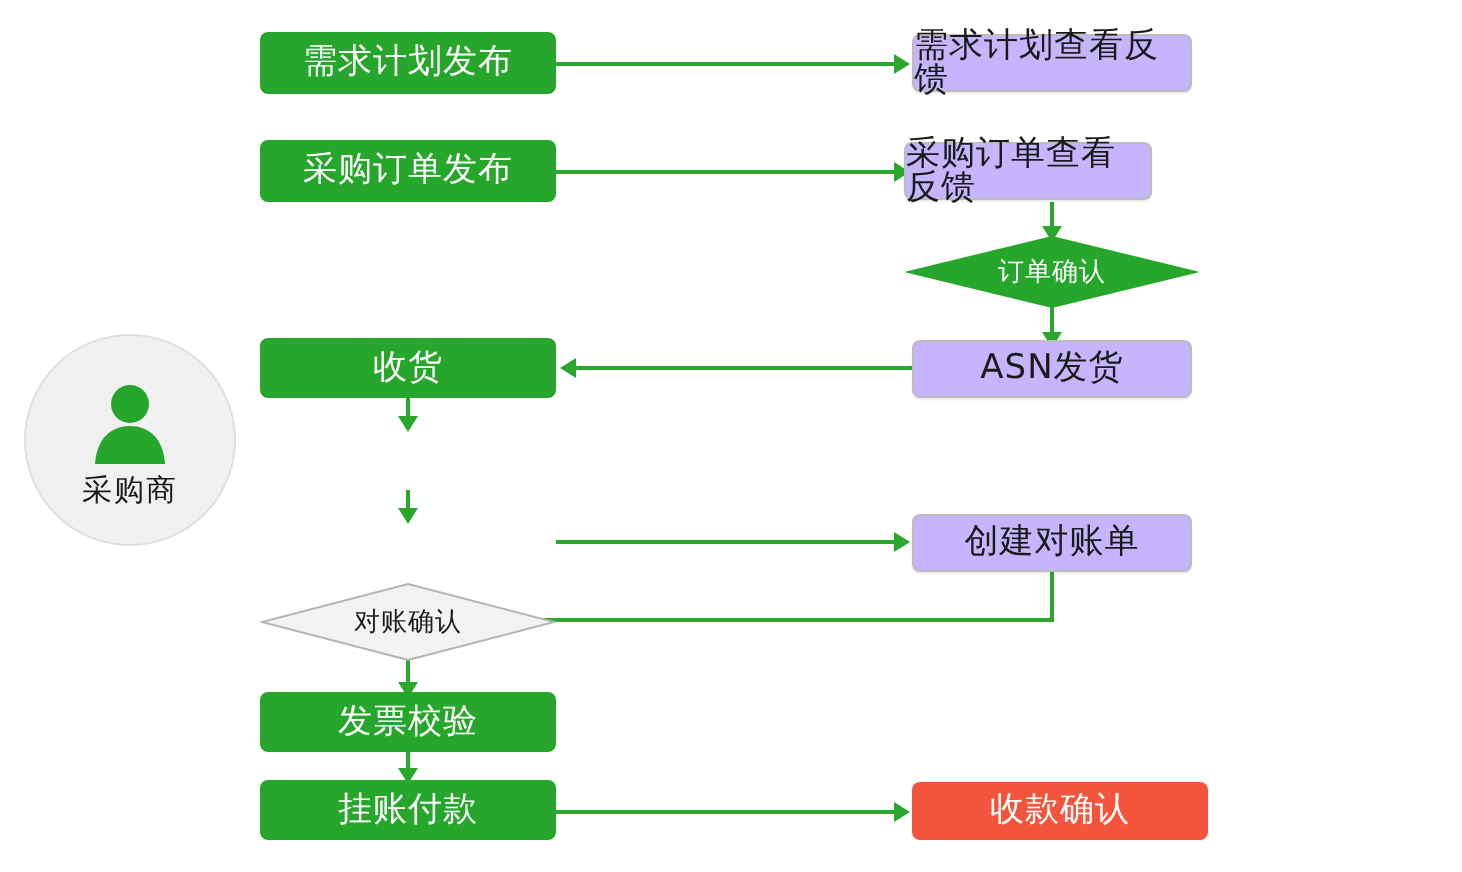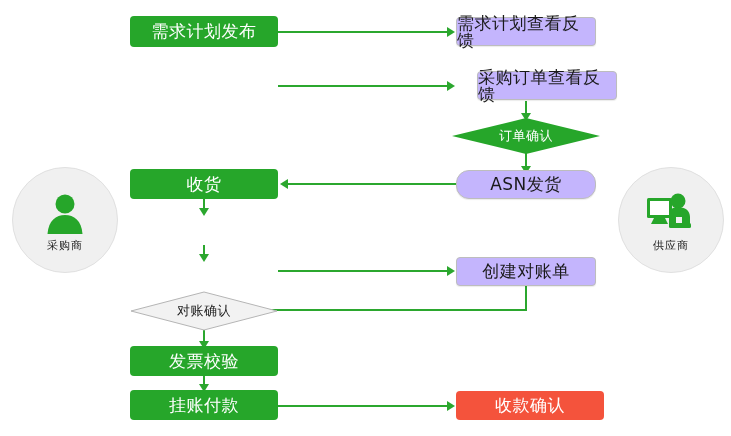--- a/index.html
+++ b/index.html
@@ -109,21 +109,21 @@
     z-index: 6;
   }
   .actor .glyph {
     height: 46px;
     display: flex;
     align-items: flex-end;
     justify-content: center;
   }
   .actor .aname {
     margin-top: 4px;
-    font-size: 11px;
+    font-size: 15px;
     color: #1a1a1a;
     letter-spacing: 1px;
   }
 </style>
 </head>
 <body>
 
 <div id="canvas">
 
   <div class="conn conn-h" style="left:278px; top:31px; width:170px;"></div>
@@ -160,20 +160,23 @@
   <div class="conn conn-v" style="left:203px; top:375px; height:14px;"></div>
   <div class="arrow arrow-d" style="left:199px; top:384px;"></div>
 
   <div class="conn conn-h" style="left:278px; top:405px; width:170px;"></div>
   <div class="arrow arrow-r" style="left:447px; top:401px;"></div>
 
   <div class="node node-green" style="left:130px; top:16px; width:148px; height:31px;">
     <span>需求计划发布</span>
   </div>
 
+  <div class="node node-green" style="left:130px; top:70px; width:148px; height:31px;">
+    <span>采购订单发布</span>
+  </div>
 
   <div class="node node-green" style="left:130px; top:169px; width:148px; height:30px;">
     <span>收货</span>
   </div>
 
 
 
   <div class="diamond diamond-light" style="left:130px; top:291px; width:148px; height:40px;">
     <svg width="148" height="40" viewBox="0 0 148 40">
       <polygon points="74,1 147,20 74,39 1,20" fill="#f2f2f2" stroke="#b5b5b5" stroke-width="1"></polygon>
@@ -186,32 +189,32 @@
   </div>
 
   <div class="node node-green" style="left:130px; top:390px; width:148px; height:30px;">
     <span>挂账付款</span>
   </div>
 
   <div class="node node-light" style="left:456px; top:17px; width:140px; height:29px;">
     <span>需求计划查看反馈</span>
   </div>
 
-  <div class="node node-light" style="left:477px; top:71px; width:140px; height:29px;justify-content:center;">
+  <div class="node node-light" style="left:452px; top:71px; width:124px; height:29px;justify-content:center;">
     <span>采购订单查看反馈</span>
   </div>
 
   <div class="diamond diamond-green" style="left:452px; top:118px; width:148px; height:36px;">
     <svg width="148" height="36" viewBox="0 0 148 36">
       <polygon points="74,0 148,18 74,36 0,18" fill="#26a62a"></polygon>
     </svg>
     <span class="dlabel">订单确认</span>
   </div>
 
-  <div class="node node-light" style="left:456px; top:170px; width:140px; height:29px;border-radius:13px;">
+  <div class="node node-light" style="left:456px; top:170px; width:140px; height:29px;">
     <span>ASN发货</span>
   </div>
 
   <div class="node node-light" style="left:456px; top:257px; width:140px; height:29px;">
     <span>创建对账单</span>
   </div>
 
   <div class="node node-red" style="left:456px; top:391px; width:148px; height:29px;">
     <span>收款确认</span>
   </div>
@@ -219,30 +222,14 @@
   <div class="actor" style="left:12px; top:167px;">
     <span class="glyph">
       <svg width="42" height="42" viewBox="0 0 42 42">
         <circle cx="21" cy="12" r="9.5" fill="#26a62a"></circle>
         <path d="M3.5 42 C4.5 28.5 12 23 21 23 C30 23 37.5 28.5 38.5 42 Z" fill="#26a62a"></path>
       </svg>
     </span>
     <span class="aname">采购商</span>
   </div>
 
-  <div class="actor" style="left:618px; top:167px;">
-    <span class="glyph">
-      <svg width="52" height="42" viewBox="0 0 52 42">
-
-        <rect x="2" y="6" width="25" height="20" rx="1.5" fill="#26a62a"></rect>
-        <rect x="5" y="9" width="19" height="14" fill="#ffffff"></rect>
-        <path d="M9 26 H20 L23 32 H6 Z" fill="#26a62a"></path>
-
-        <circle cx="33" cy="9" r="7.5" fill="#26a62a"></circle>
-
-        <path d="M24 23 C24 17.5 28 15 33 15 C40 15 45 18.5 45 25 L45 34 L37 34 L37 25 L31 25 L31 34 L24 34 Z" fill="#26a62a"></path>
-        <rect x="24" y="31" width="22" height="5" rx="1.5" fill="#26a62a"></rect>
-      </svg>
-    </span>
-    <span class="aname">供应商</span>
-  </div>
 
 </div>
 
 </body></html>

